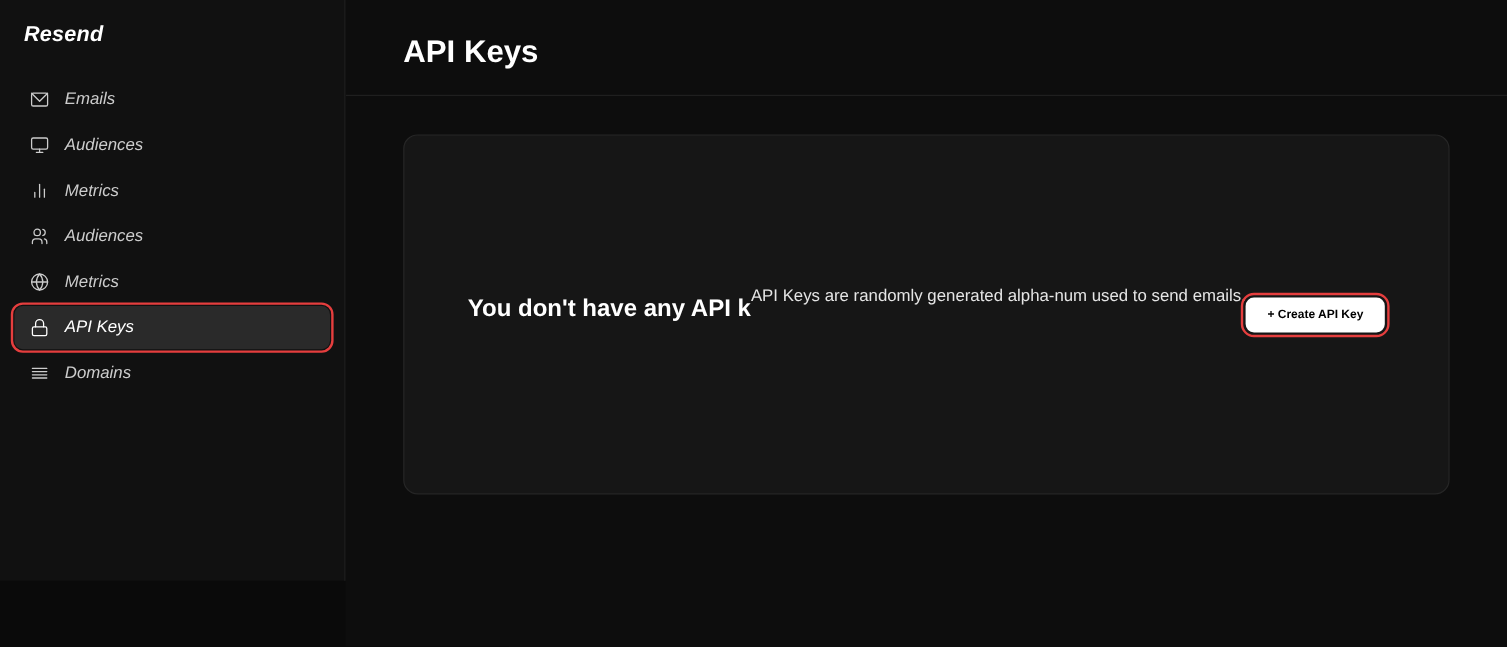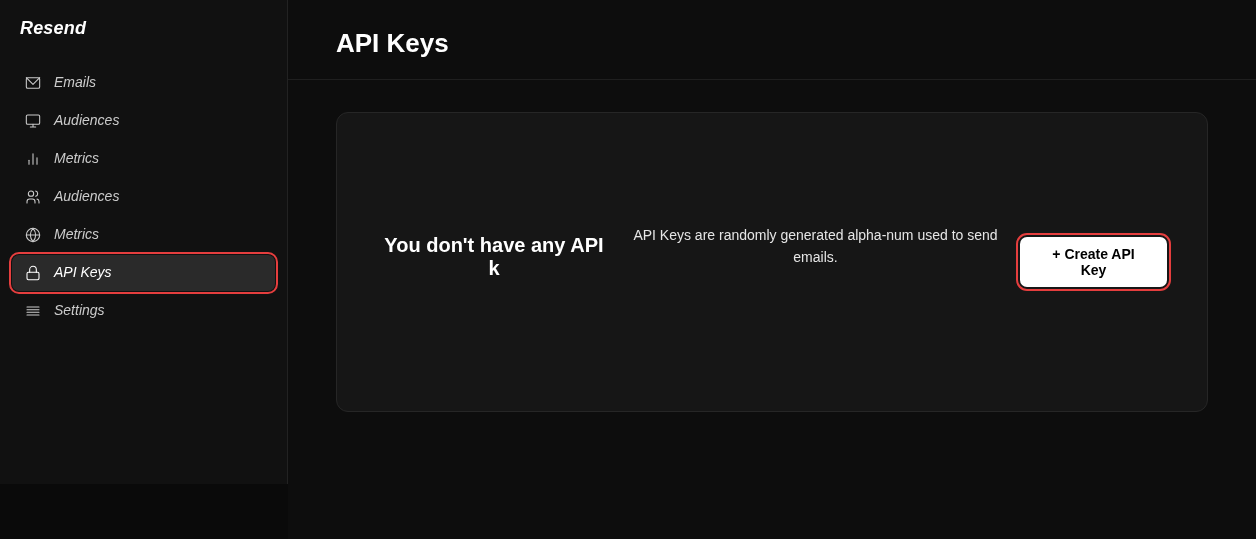--- a/index.html
+++ b/index.html
@@ -130,21 +130,21 @@
 
     .create-btn {
       display: flex;
       align-items: center;
       gap: 7px;
       background: #fff;
       color: #000;
       border: none;
       border-radius: 7px;
       padding: 9px 18px;
-      font-size: 14px;
+      font-size: 10px;
       font-weight: 600;
       cursor: pointer;
       outline: 2px solid #e53e3e;
       outline-offset: 2px;
     }
 
     
     svg {
       fill: none;
       stroke: currentColor;
@@ -228,21 +228,21 @@
 
     <div class="nav-item">
       <span class="nav-icon">
         <svg width="16" height="16" viewBox="0 0 24 24">
             <line x1="21" y1="10" x2="3" y2="10"></line>
             <line x1="21" y1="6" x2="3" y2="6"></line>
             <line x1="21" y1="14" x2="3" y2="14"></line>
             <line x1="21" y1="18" x2="3" y2="18"></line>
           </svg>
       </span>
-      <span>Settings</span>
+      <span>Domains</span>
     </div>
 
   </nav>
 </aside>
 
 <main class="main">
   <div class="main-header">
     <h1 class="page-title">API Keys</h1>
   </div>
   <div class="main-content">

